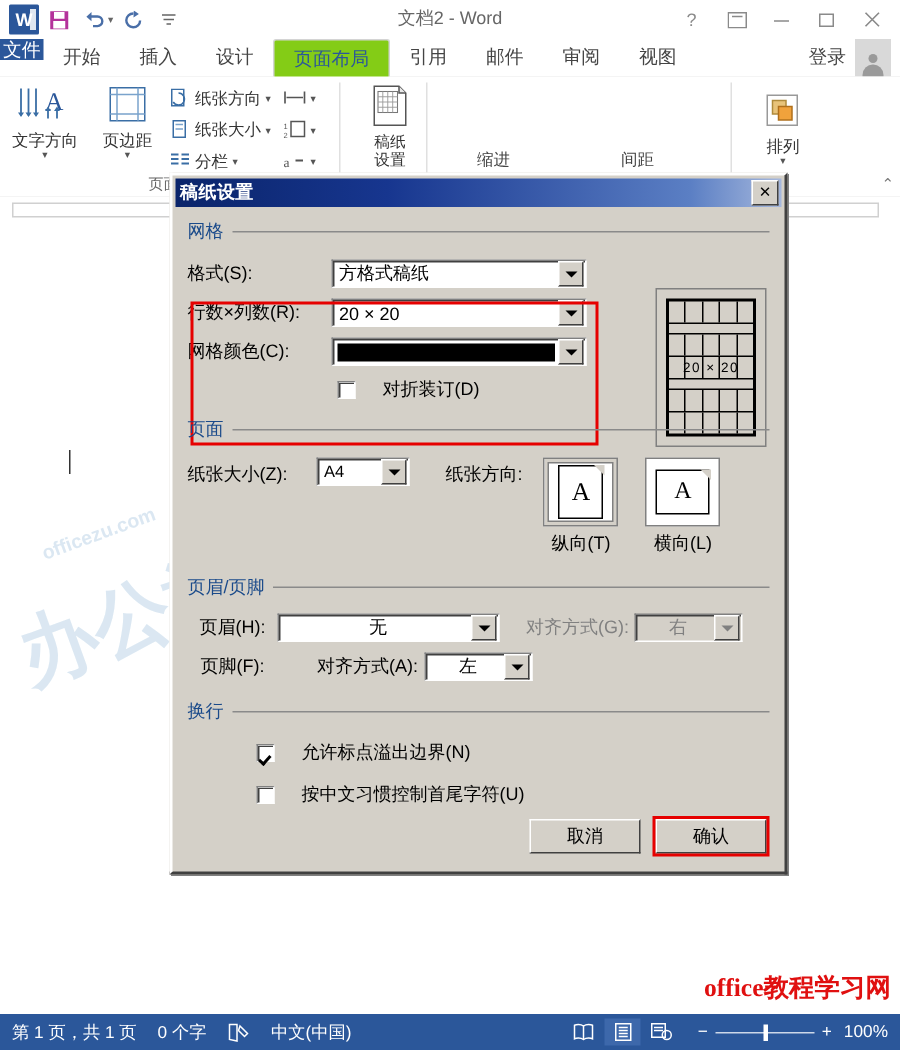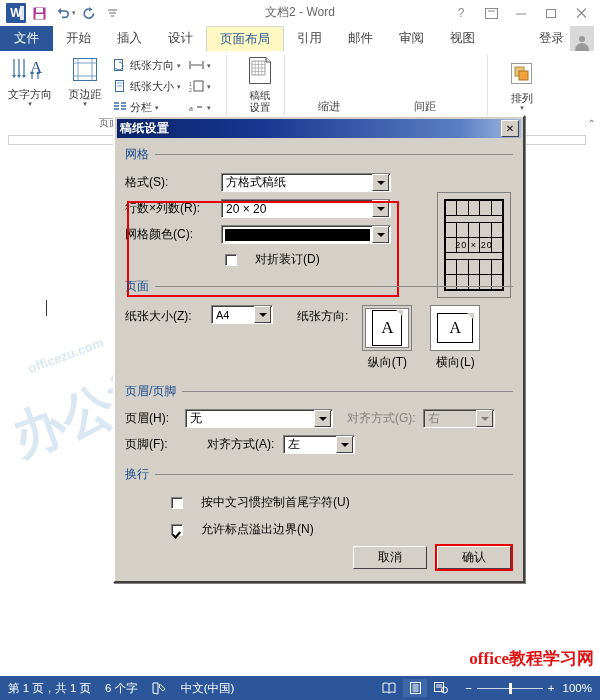--- a/index.html
+++ b/index.html
@@ -44,28 +44,28 @@
   .wc svg { display:block; }
 
   
   .tabrow {
     position: absolute; left: 0; top: 26px; width: 600px; height: 25px;
     background: #ffffff; border-bottom: 1px solid #d4d4d4;
     display: flex; align-items: stretch;
   }
   .tab-file {
     background: #2B579A; color: #fff; font-size: 12.5px;
-    padding: 0 14px; display: flex; align-items: center; height: 25px;
+    padding: 0 2px; display: flex; align-items: center; height: 14px;
   }
   .tab {
     font-size: 12.5px; color: #444; padding: 0 13px;
     display: flex; align-items: center; height: 25px; position: relative;
   }
   .tab.active {
-    color: #2B579A; background: #fef9c3;
+    color: #2B579A; background: #84cc16;
     border-left: 1px solid #d4d4d4; border-right: 1px solid #d4d4d4; border-top: 1px solid #d4d4d4;
     border-bottom: 1px solid #fff; margin-bottom: -1px; border-radius: 2px 2px 0 0; text-align: right;
   }
   .signin { margin-left: auto; display:flex; align-items:center; font-size:12.5px; color:#444; padding-right:6px;}
   .avatar {
     width: 24px; height: 25px; background: #d9d9d9; margin-left: 6px;
     display:flex; align-items:flex-end; justify-content:center;
   }
   .avatar i {
     display:block; width: 14px; height: 8px; background:#9a9a9a; border-radius: 7px 7px 0 0;
@@ -663,21 +663,21 @@
             <span class="card">
               <span class="pageicon land">
                 <span>A</span>
               </span>
             </span>
             <span class="cap">横向(L)</span>
           </span>
         </div>
       </div>
 
-      <div class="section" style="margin-top:12px;">
+      <div class="section" style="margin-top:12px;text-align:center;">
         <div class="sec-head">
           <span class="nm">页眉/页脚</span>
           <span class="line"></span>
         </div>
 
         <div class="row" style="margin-top:9px;">
           <span class="lbl" style="width:60px;">页眉(H):</span>
           <span class="combo" style="width:148px;">
             <span class="val">无</span>
             <span class="arrow">
@@ -704,47 +704,47 @@
           </span>
         </div>
       </div>
 
       <div class="section" style="margin-top:12px;">
         <div class="sec-head">
           <span class="nm">换行</span>
           <span class="line"></span>
         </div>
 
+        <div class="chk" style="margin-left:46px; margin-top:10px;">
+          <span class="chkbox on"></span>
+          <span class="lbl">允许标点溢出边界(N)</span>
+        </div>
         <div class="chk" style="margin-left:46px; margin-top:11px;">
           <span class="chkbox"></span>
           <span class="lbl">按中文习惯控制首尾字符(U)</span>
-        </div>
-        <div class="chk" style="margin-left:46px; margin-top:10px;">
-          <span class="chkbox on"></span>
-          <span class="lbl">允许标点溢出边界(N)</span>
         </div>
       </div>
 
     </div>
 
     <div class="btnrow">
       <span class="btn-wrap">
         <span class="btn">取消</span>
       </span>
       <span class="btn-wrap hl">
         <span class="btn">确认</span>
       </span>
     </div>
   </div>
 
   <div class="redwm1">office教程学习网</div>
 
   <div class="statusbar">
     <span class="sb-item">第 1 页，共 1 页</span>
-    <span class="sb-item">6 个字</span>
+    <span class="sb-item">0 个字</span>
     <span class="sb-item">
       <svg width="15" height="13" viewBox="0 0 15 13">
           <path d="M1 1 L6 1 L6 12 L1 11 Z" fill="none" stroke="#fff" stroke-width="1"></path>
           <path d="M8 2 L13 7 L11 9 L7 5 Z" fill="none" stroke="#fff" stroke-width="1"></path>
         </svg>
     </span>
     <span class="sb-item">中文(中国)</span>
 
     <span class="sb-views">
       <span class="vbtn">

